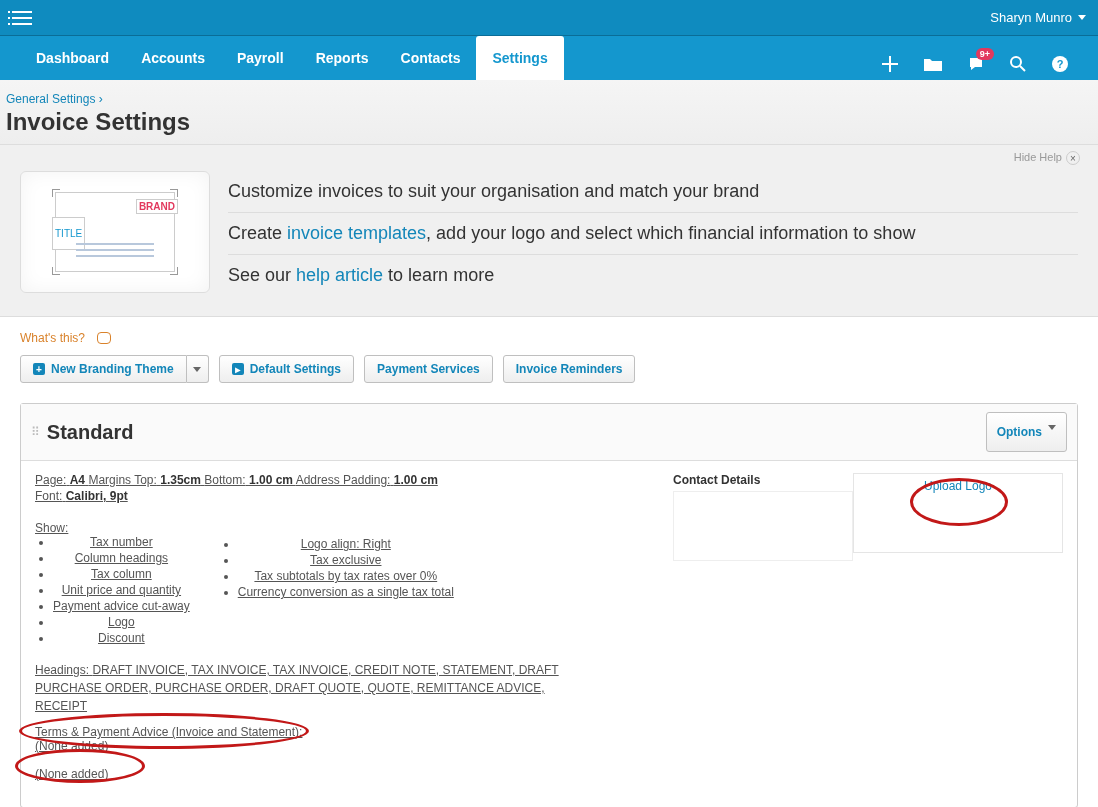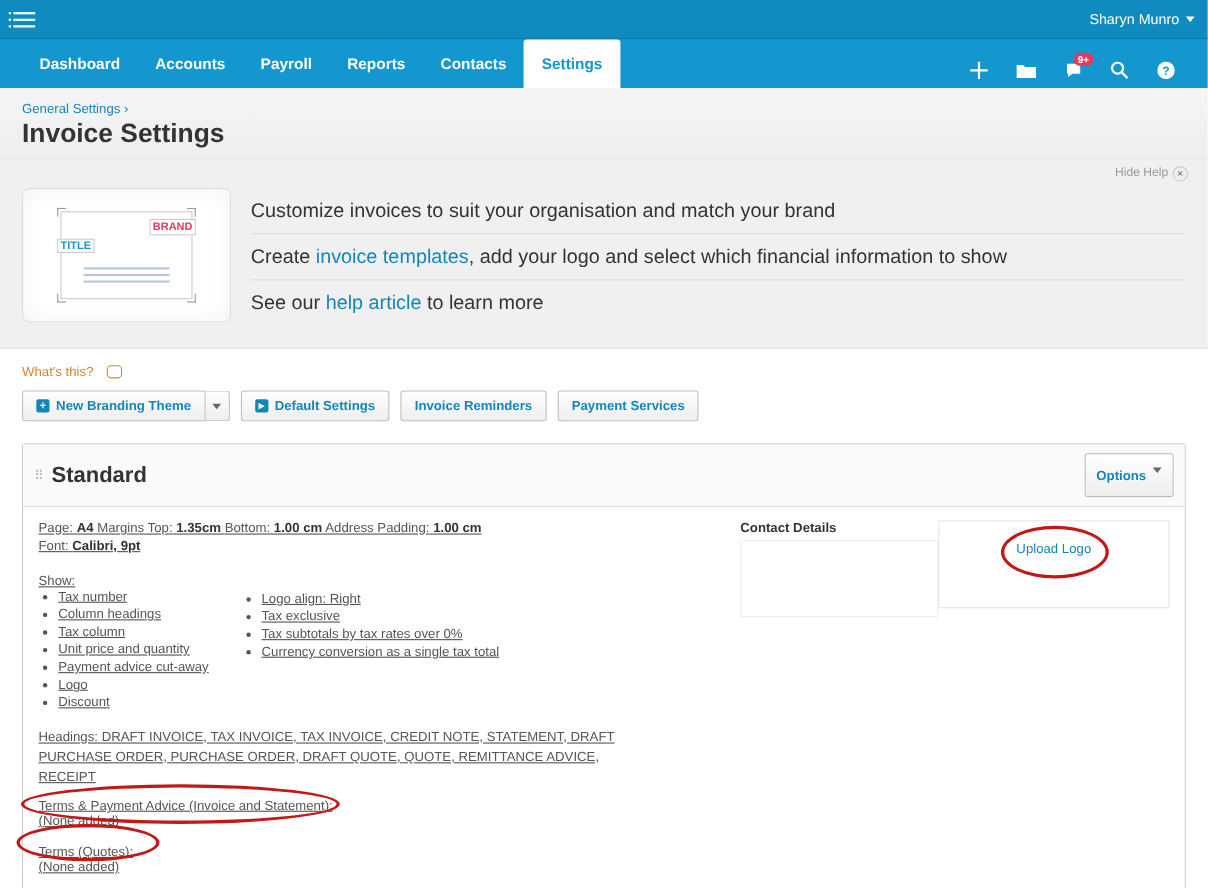--- a/index.html
+++ b/index.html
@@ -9,33 +9,33 @@
   .menu-icon span { height: 2px; background: #fff; position: relative; }
   .menu-icon span::before { content:''; position:absolute; left:-4px; top:0; width:2px; height:2px; background:#fff; }
   .user-area { display: flex; align-items: center; font-size: 13px; cursor: pointer; gap: 6px; }
   .navbar { background: #1497ce; height: 44px; display: flex; align-items: flex-end; padding: 0 20px; justify-content: space-between; }
   .nav-left { display: flex; height: 100%; align-items: stretch; }
   .nav-item { color: #fff; font-weight: bold; font-size: 14px; padding: 0 16px; display: flex; align-items: center; cursor: pointer; }
   .nav-item.active { background: #fff; color: #1497ce; border-radius: 3px 3px 0 0; }
   .nav-right { display: flex; gap: 26px; align-items: center; padding-right: 10px; padding-bottom: 8px; }
   .nav-icon { color: #fff; cursor: pointer; position: relative; }
   .badge { position: absolute; top: -8px; right: -10px; background: #e2395e; color: #fff; font-size: 9px; padding: 1px 4px; border-radius: 8px; font-weight: bold; }
-  .page-head { padding: 12px 20px 8px; border-bottom: 1px solid #ddd; background: linear-gradient(#f5f5f5, #eee); }
+  .page-head { padding: 12px 6px 8px; border-bottom: 1px solid #ddd; background: linear-gradient(#f5f5f5, #eee); }
   .breadcrumb { color: #1386b9; font-size: 12px; margin-bottom: 2px; }
   .breadcrumb a { color: #1386b9; text-decoration: none; }
   .page-title { font-size: 24px; font-weight: bold; color: #333; }
   .intro { display: flex; padding: 26px 20px 20px; gap: 18px; position: relative; background: #f0f0f0; border-bottom: 1px solid #ddd; }
   .brand-preview { width: 190px; height: 122px; background: #fff; border: 1px solid #ddd; border-radius: 6px; box-shadow: inset 0 0 20px #f3f3f3; position: relative; display:flex; align-items:center; justify-content:center; }
   .preview-doc { width: 120px; height: 80px; border: 1px solid #ccc; background: #fff; position: relative; }
   .corner { position: absolute; width: 8px; height: 8px; border: 1px solid #999; }
   .c-tl { top: -4px; left: -4px; border-right: none; border-bottom: none; }
   .c-tr { top: -4px; right: -4px; border-left: none; border-bottom: none; }
   .c-bl { bottom: -4px; left: -4px; border-right: none; border-top: none; }
   .c-br { bottom: -4px; right: -4px; border-left: none; border-top: none; }
-  .titlelabel { position: absolute; top: 24px; left: -4px; font-size: 10px; font-weight: bold; color: #1497ce; background: #fff; padding: 0 2px; border:1px solid #ccc;}
+  .titlelabel { position: absolute; top: 24px; left: -4px; font-size: 10px; font-weight: normal; color: #1497ce; background: #fff; padding: 10px 2px; border:1px solid #ccc;}
   .brandlabel { position: absolute; top: 6px; right: -4px; font-size: 10px; font-weight: bold; color: #e2395e; background: #fff; padding: 1px 2px; border:1px solid #ccc;}
   .preview-lines { position: absolute; bottom: 10px; left: 20px; right: 20px; }
   .preview-lines div { height: 2px; background: #b8c8dc; margin-bottom: 4px; }
   .intro-text { flex: 1; font-size: 18px; color: #333; }
   .intro-text .line { padding: 10px 0; border-bottom: 1px solid #ddd; }
   .intro-text .line:last-child { border-bottom: none; }
   .intro-text a { color: #1386b9; text-decoration: none; }
   .hide-help { position: absolute; top: 6px; right: 18px; font-size: 11px; color: #999; display: flex; align-items: flex-start; gap: 4px; cursor: pointer; }
   .hide-help .x { border: 1px solid #ccc; border-radius: 50%; width: 14px; height: 14px; display: flex; align-items: center; justify-content: center; font-size: 10px; color:#666; }
   .toolbar-area { padding: 14px 20px 10px; }
@@ -53,29 +53,29 @@
   .drag-handle { color: #bbb; font-size: 12px; margin-right: 6px; letter-spacing: 1px; }
   .panel-title { font-size: 20px; font-weight: bold; }
   .options-btn { border: 1px solid #bfbfbf; background: linear-gradient(#fff, #eee); border-radius: 3px; padding: 12px 10px; font-size: 12px; font-weight: bold; color: #1386b9; cursor: pointer; display: flex; align-items: flex-start; gap: 6px; margin-left: 46px; }
   .panel-body { padding: 12px 14px; display: flex; position: relative; font-size: 12px; color: #555; }
   .col-left { flex: 1.1; text-decoration: underline; }
   .col-mid { width: 180px; }
   .col-right { width: 210px; }
   .meta-line { margin-bottom: 2px; }
   .meta-line b { color: #333; }
   .show-section { margin-top: 18px; display: flex; gap: 30px; }
-  .show-section ul { list-style: disc; padding-left: 18px; }
+  .show-section ul { list-style: disc; padding-left: 18px; text-align: center; }
   .show-section li { margin-bottom: 2px; }
   .headings-line { margin-top: 14px; line-height: 1.5; max-width: 560px; }
   .terms-block { margin-top: 10px; position: relative; }
   .terms-line { margin-bottom: 14px; }
   .circle-annot { position: absolute; border: 3px solid #c21818; border-radius: 50%; pointer-events: none; }
   .contact-head { font-weight: bold; color: #333; font-size: 12px; }
   .contact-box { border: 1px solid #eee; height: 70px; margin-top: 4px; background:#fff; }
-  .logo-box { border: 1px solid #e5e5e5; height: 80px; display: flex; align-items: flex-start; justify-content: center; padding-top: 18px; position: relative; }
+  .logo-box { border: 1px solid #e5e5e5; height: 80px; display: flex; align-items: flex-start; justify-content: center; padding-top: 5px; position: relative; }
   .upload-link { color: #1386b9; font-size: 12px; cursor: pointer; }
   svg { display: block; }
 </style>
 </head>
 <body>
 
 <div class="topbar">
   <div class="menu-icon">
     <span></span>
       <span></span>
@@ -179,22 +179,22 @@
         <span>New Branding Theme</span>
       </div>
       <div class="caret">
           <span class="caret-down"></span>
         </div>
     </div>
     <div class="btn">
       <span class="sq">▸</span>
       <span>Default Settings</span>
     </div>
+    <div class="btn">Payment Services</div>
     <div class="btn">Invoice Reminders</div>
-    <div class="btn">Payment Services</div>
   </div>
 </div>
 
 <div class="panel">
   <div class="panel-head">
     <div style="display:flex;align-items:center;">
       <span class="drag-handle">⠿</span>
       <span class="panel-title">Standard</span>
     </div>
     <div class="options-btn">
@@ -237,21 +237,20 @@
       </div>
       <div class="headings-line">
         <span>Headings:</span> <span>DRAFT INVOICE, TAX INVOICE, TAX INVOICE, CREDIT NOTE, STATEMENT, DRAFT PURCHASE ORDER, PURCHASE ORDER, DRAFT QUOTE, QUOTE, REMITTANCE ADVICE, RECEIPT</span>
       </div>
       <div class="terms-block">
         <div class="terms-line">
           <div>Terms &amp; Payment Advice (Invoice and Statement):</div>
           <div>(None added)</div>
         </div>
         <div class="terms-line">
-          <div>Terms (Quotes):</div>
           <div>(None added)</div>
         </div>
         <div class="circle-annot" style="top:-12px; left:-16px; width:290px; height:36px;"></div>
         <div class="circle-annot" style="top:24px; left:-20px; width:130px; height:34px;"></div>
       </div>
     </div>
     <div class="col-mid">
       <div class="contact-head">Contact Details</div>
       <div class="contact-box"></div>
     </div>

